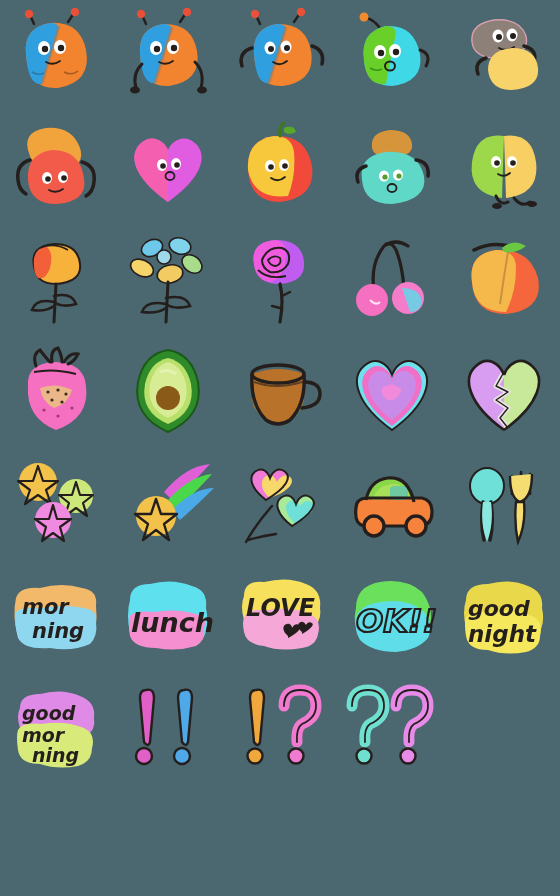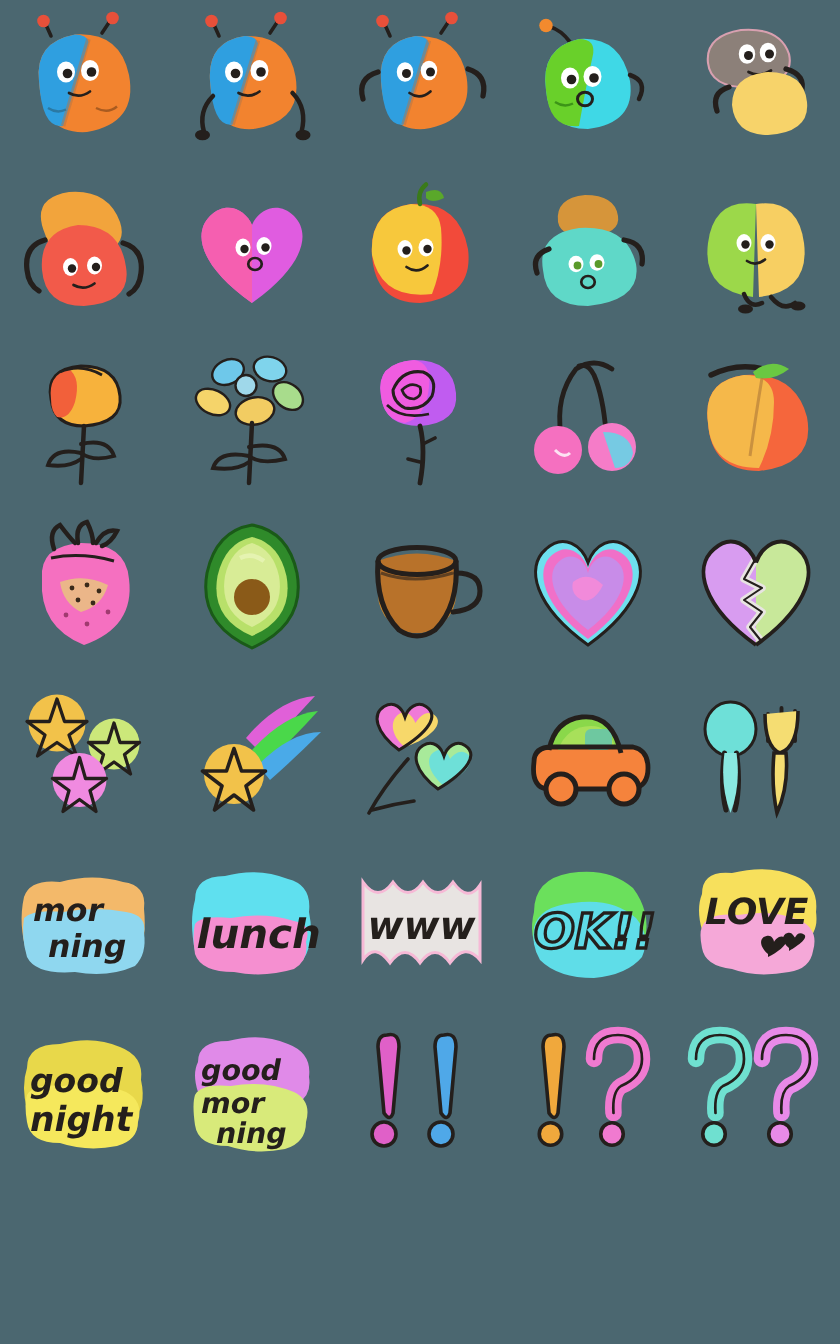--- a/index.html
+++ b/index.html
@@ -449,49 +449,41 @@
       <svg viewBox="0 0 100 100">
         <path d="M12 34 Q12 18 32 18 Q54 12 74 20 Q90 24 88 42 Q92 62 84 74 Q64 86 42 80 Q18 82 12 68 Q8 48 12 34 Z" fill="#5fe0ef"></path>
         <path d="M12 50 Q16 44 36 46 Q58 42 78 48 Q90 50 86 62 Q88 74 78 80 Q58 86 38 82 Q16 82 12 70 Q10 58 12 50 Z" fill="#f58fd0"></path>
         <text class="hw" x="13" y="66" font-size="27">lunch</text>
       </svg>
     </div>
   </div>
 
 
 
-  <div class="cell">
-    <div class="sticker">
-      <svg viewBox="0 0 100 100">
-        <path d="M12 22 Q22 36 32 22 Q42 36 52 22 Q62 36 72 22 Q82 36 90 24 L90 74 Q80 62 70 76 Q60 62 50 76 Q40 62 30 76 Q20 62 12 74 Z" fill="#e8e4e2" stroke="#f6b9d6" stroke-width="2"></path>
-        <text class="hw" x="15" y="60" font-size="26" font-style="normal">www</text>
-      </svg>
-    </div>
-  </div>
-
-
-
-  <div class="cell">
-    <div class="sticker">
-      <svg viewBox="0 0 100 100">
-        <path d="M14 42 Q14 20 38 16 Q64 12 80 26 Q92 42 88 60 Q82 78 58 84 Q32 86 18 70 Q10 58 14 42 Z" fill="#6be05c"></path>
-        <path d="M14 52 Q18 38 40 36 Q66 32 82 46 Q92 58 86 72 Q76 84 54 86 Q30 86 18 74 Q12 64 14 52 Z" fill="#5fdde8"></path>
-        <text class="hw" x="14" y="66" font-size="32" style="fill:none;stroke:#241f1c;stroke-width:2.2">OK!!</text>
-      </svg>
-    </div>
-  </div>
+
+
 
   <div class="cell">
     <div class="sticker">
       <svg viewBox="0 0 100 100">
         <path d="M14 30 Q14 14 34 16 Q58 10 76 18 Q92 24 90 42 Q92 56 82 62 Q60 70 38 66 Q18 68 14 54 Q10 40 14 30 Z" fill="#f7e05c"></path>
         <path d="M14 52 Q18 42 38 44 Q62 40 80 48 Q92 54 88 68 Q86 80 72 82 Q50 86 34 80 Q16 78 14 66 Q12 56 14 52 Z" fill="#f5a8d8"></path>
         <text class="hw" x="16" y="50" font-size="24" font-style="normal">LOVE</text>
         <path d="M58 70 C52 65 52 59 57 58 C60 57 62 60 62 62 C63 60 66 57 69 59 C73 62 66 68 58 72 Z" fill="#241f1c"></path>
         <path d="M72 66 C67 62 67 57 71 56 C74 55 75 58 76 59 C77 57 79 55 82 57 C85 59 79 64 72 68 Z" fill="#241f1c"></path>
+      </svg>
+    </div>
+  </div>
+
+  <div class="cell">
+    <div class="sticker">
+      <svg viewBox="0 0 100 100">
+        <path d="M14 42 Q14 20 38 16 Q64 12 80 26 Q92 42 88 60 Q82 78 58 84 Q32 86 18 70 Q10 58 14 42 Z" fill="#6be05c"></path>
+        <path d="M14 52 Q18 38 40 36 Q66 32 82 46 Q92 58 86 72 Q76 84 54 86 Q30 86 18 74 Q12 64 14 52 Z" fill="#5fdde8"></path>
+        <text class="hw" x="14" y="66" font-size="32" style="fill:none;stroke:#241f1c;stroke-width:2.2">OK!!</text>
       </svg>
     </div>
   </div>
 
 
   <div class="cell">
     <div class="sticker">
       <svg viewBox="0 0 100 100">
         <path d="M12 34 Q12 18 34 18 Q56 12 74 20 Q90 26 88 42 Q92 60 82 70 Q60 80 38 76 Q16 78 12 62 Q8 46 12 34 Z" fill="#e8d84a"></path>
         <path d="M12 52 Q16 44 36 46 Q58 42 78 50 Q90 56 86 70 Q86 82 72 86 Q52 90 34 84 Q14 84 12 70 Q10 58 12 52 Z" fill="#f5e85c"></path>

